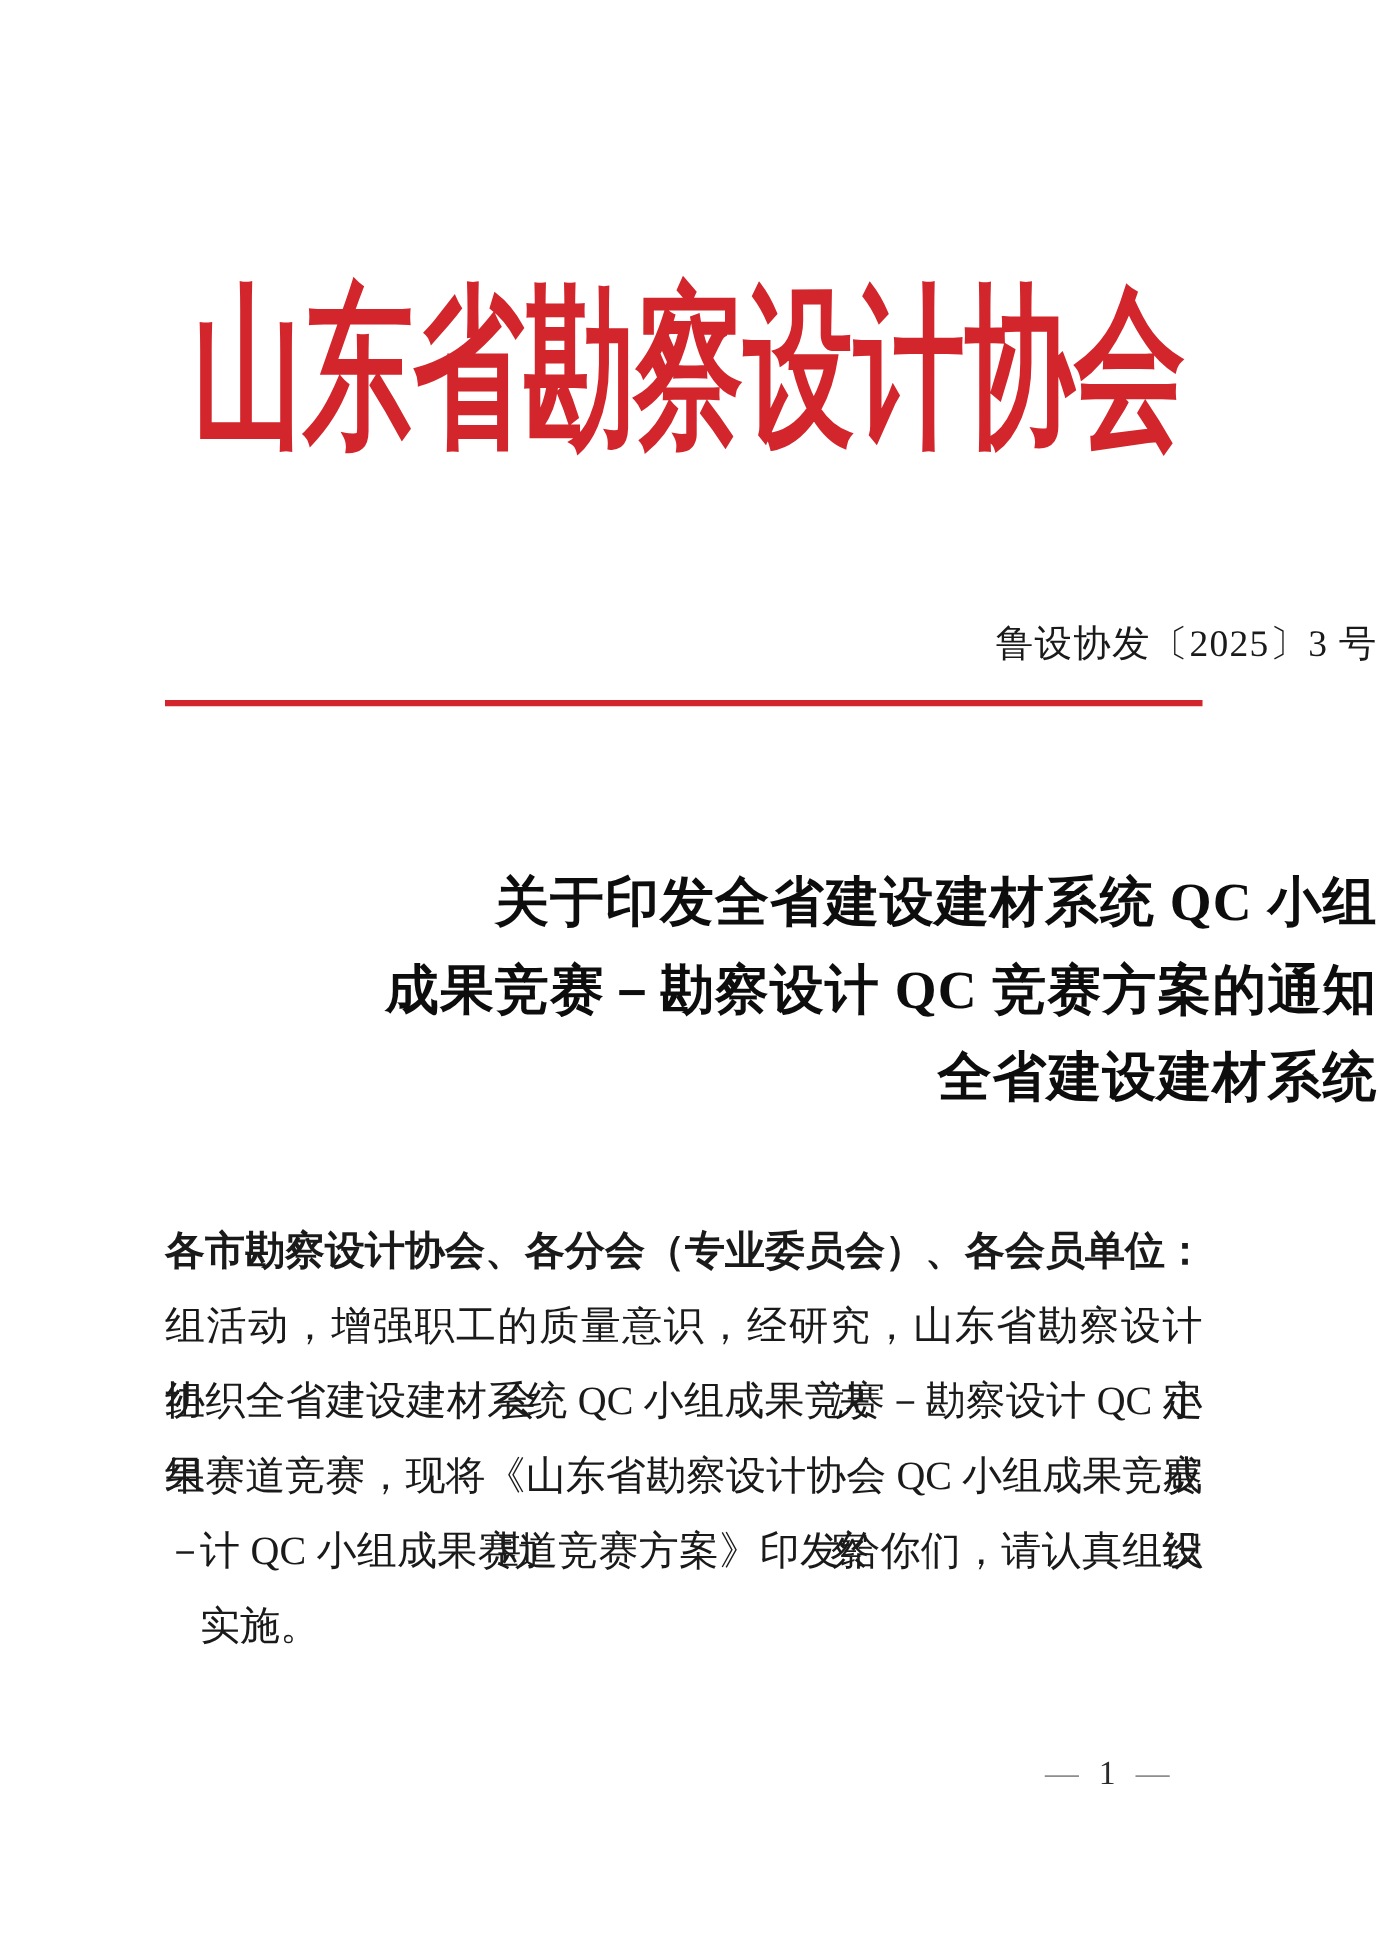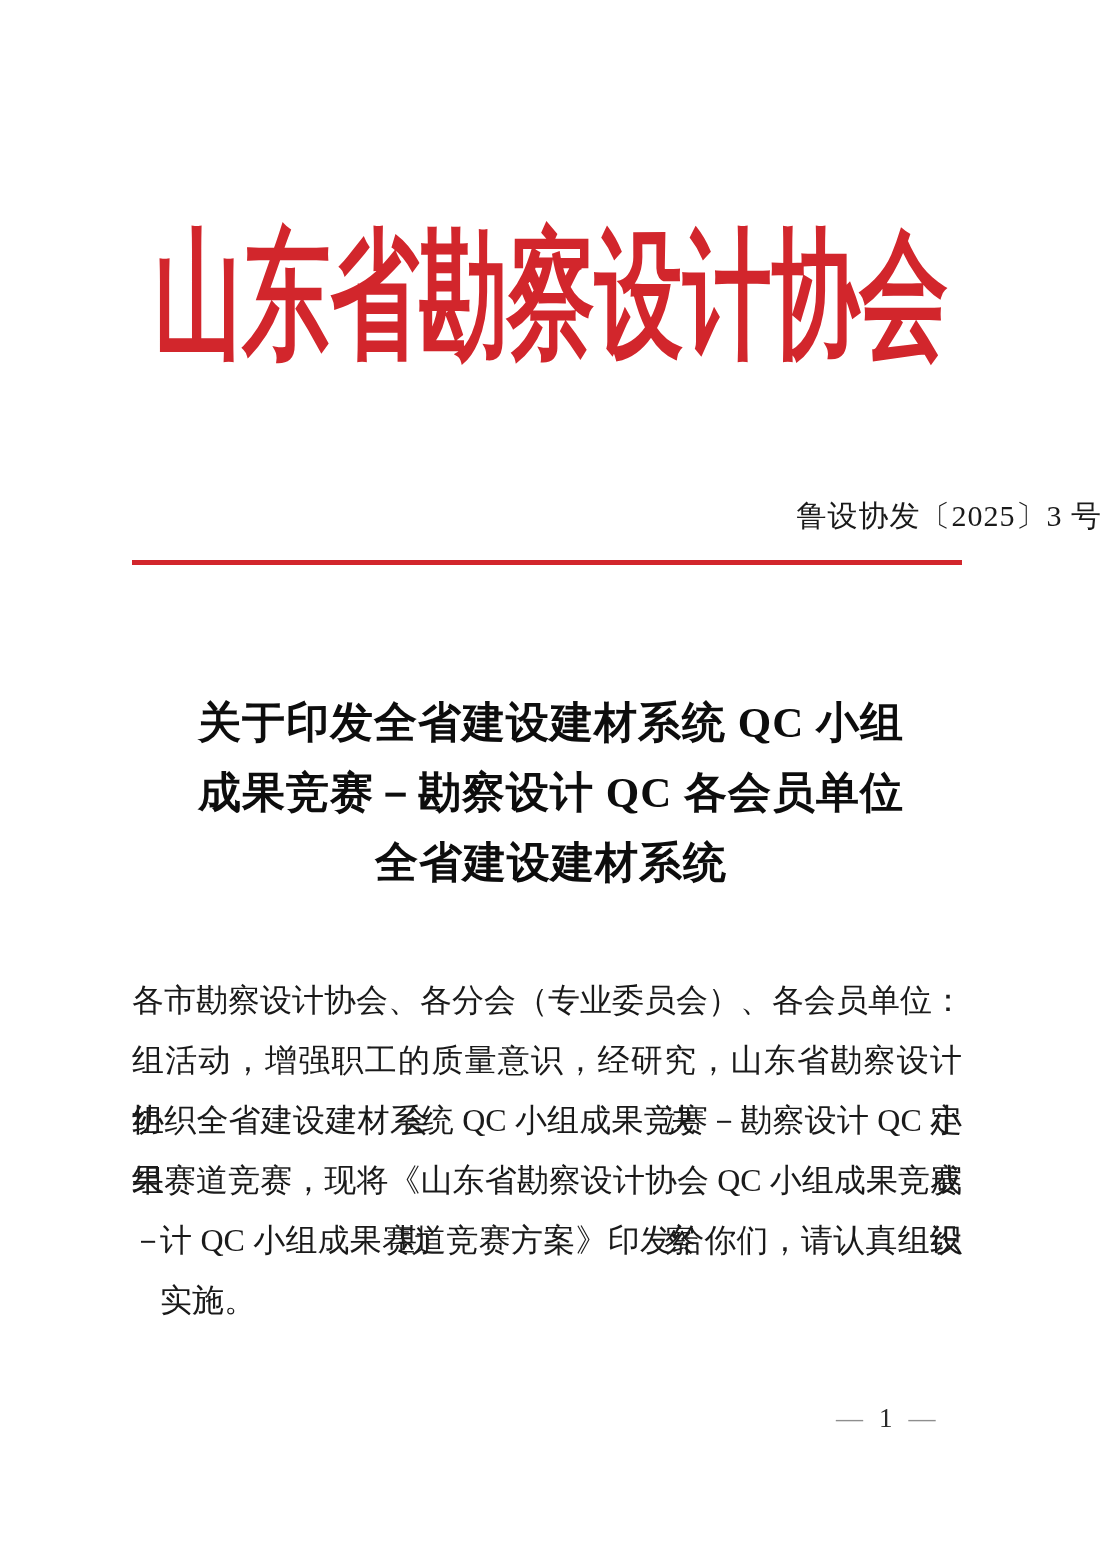--- a/index.html
+++ b/index.html
@@ -61,21 +61,21 @@
     height: 5px;
     background: #D2262C;
   }
 
   
   .doc-title {
     position: absolute;
     top: 688px;
     left: 0;
     width: 100%;
-    text-align: center;
+    text-align: right;
     font-weight: bold;
     color: #0D0D0D;
     font-size: 43px;
   }
   .doc-title .t-line {
     height: 70px;
     line-height: 70px;
     letter-spacing: 1px;
   }
 
@@ -86,20 +86,21 @@
     left: 132px;
     width: 830px;
     font-size: 32px;
     color: #1A1A1A;
   }
   .salutation {
     height: 60px;
     line-height: 60px;
     text-align: right;
     white-space: nowrap;
+    font-weight: bold;
   }
   .body-line {
     height: 60px;
     line-height: 60px;
     text-align: justify;
     text-align-last: justify;
   }
   .body-line.indent { text-indent: 2em; }
   .body-line.last {
     text-align-last: left;
@@ -128,21 +129,21 @@
   <div class="org-title-wrap">
     <div class="org-title">山东省勘察设计协会</div>
   </div>
 
   <div class="doc-number">鲁设协发〔2025〕3 号</div>
 
   <div class="red-rule"></div>
 
   <div class="doc-title">
     <div class="t-line">关于印发全省建设建材系统 QC 小组</div>
-    <div class="t-line">成果竞赛－勘察设计 QC 各会员单位</div>
+    <div class="t-line">成果竞赛－勘察设计 QC 竞赛方案的通知</div>
     <div class="t-line">全省建设建材系统</div>
   </div>
 
   <div class="body-block">
     <div class="salutation">各市勘察设计协会、各分会（专业委员会）、各会员单位：</div>
     <div class="body-line">组活动，增强职工的质量意识，经研究，山东省勘察设计协会决定</div>
     <div class="body-line">组织全省建设建材系统 QC 小组成果竞赛－勘察设计 QC 小组成</div>
     <div class="body-line">果赛道竞赛，现将《山东省勘察设计协会 QC 小组成果竞赛－勘察设</div>
     <div class="body-line last">计 QC 小组成果赛道竞赛方案》印发给你们，请认真组织实施。</div>
   </div>

